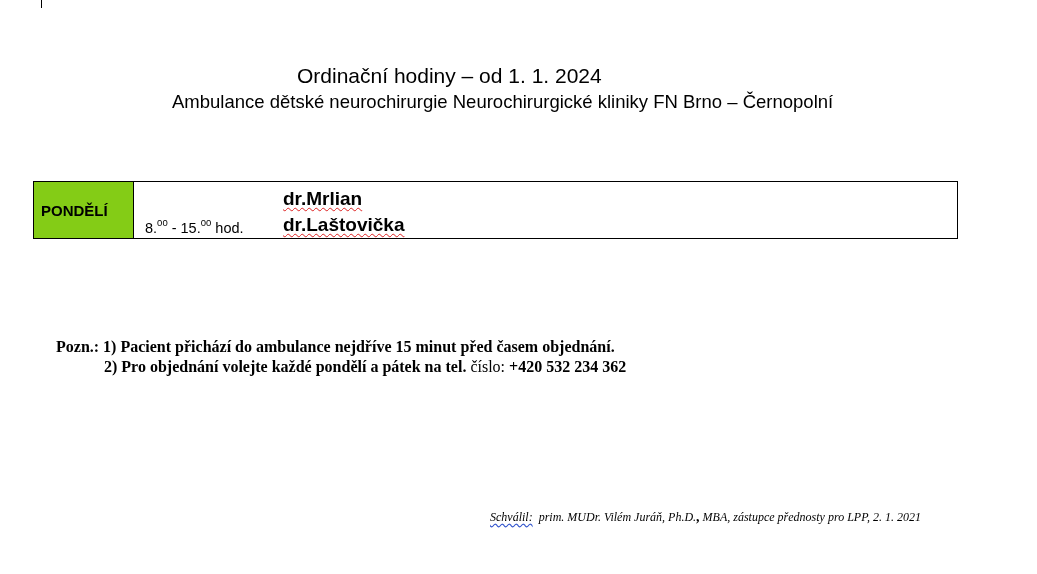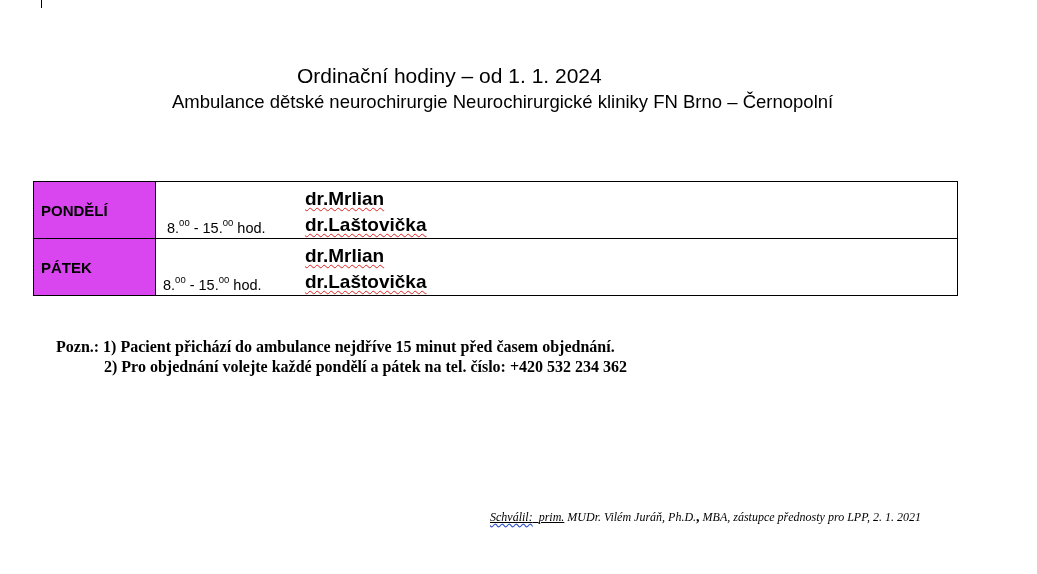--- a/index.html
+++ b/index.html
@@ -49,22 +49,22 @@
       border-collapse: collapse;
       font-family: "Liberation Sans", sans-serif;
     }
     .schedule td {
       border: 1px solid #000;
       padding: 0;
       height: 56px;
       vertical-align: middle;
     }
     .day-cell {
-      width: 122px;
-      background: #d946ef;
+      width: 100px;
+      background: #84cc16;
       font-weight: bold;
       font-size: 15px;
       padding-left: 7px !important;
       box-sizing: border-box;
     }
     .info-cell {
       position: relative;
     }
     .hours {
       position: absolute;
@@ -101,33 +101,32 @@
       font-family: "Liberation Serif", serif;
       font-weight: bold;
       font-size: 16px;
       line-height: 20px;
       white-space: nowrap;
     }
     .notes .indent {
       padding-left: 48px;
     }
     .notes .normal {
-      font-weight: bold;
+      font-weight: normal;
     }
     .footer {
       position: absolute;
       left: 490px;
       top: 509px;
       font-family: "Liberation Serif", serif;
       font-style: italic;
       font-size: 12px;
       white-space: nowrap;
     }
     .footer .approved {
-      text-decoration: underline;
     }
     .footer .approved-word {
       text-decoration: underline wavy #3355cc;
       text-underline-offset: 2px;
     }
     .footer .bigcomma {
       font-style: normal;
       font-weight: bold;
       font-size: 14px;
     }
@@ -145,30 +144,20 @@
       <tr>
     <td class="day-cell">PONDĚLÍ</td>
     <td class="info-cell">
       <span class="hours" style="left:11px;"><span>8.</span><sup>00</sup><span> - 15.</span><sup>00</sup><span> hod.</span></span>
       <div class="doctors">
         <span class="doctor">dr.Mrlian</span>
         <span class="doctor">dr.Laštovička</span>
       </div>
     </td>
   </tr>
-  <tr>
-    <td class="day-cell">PÁTEK</td>
-    <td class="info-cell">
-      <span class="hours" style="left:7px;"><span>8.</span><sup>00</sup><span> - 15.</span><sup>00</sup><span> hod.</span></span>
-      <div class="doctors">
-        <span class="doctor">dr.Mrlian</span>
-        <span class="doctor">dr.Laštovička</span>
-      </div>
-    </td>
-  </tr>
 </tbody>
   </table>
 
 <div class="notes">
   <div>Pozn.: 1) Pacient přichází do ambulance nejdříve 15 minut před časem objednání.</div>
   <div class="indent"><span>2) Pro objednání volejte každé pondělí a pátek na tel. </span><span class="normal">číslo: </span><span>+420 532 234 362</span></div>
 </div>
 
 <div class="footer"><span class="approved"><span class="approved-word">Schválil:</span>&nbsp; <span>prim.</span></span><span> MUDr. Vilém Juráň, Ph.D.</span><span class="bigcomma">,</span><span> MBA, zástupce přednosty pro LPP, 2. 1. 2021</span></div>
 

